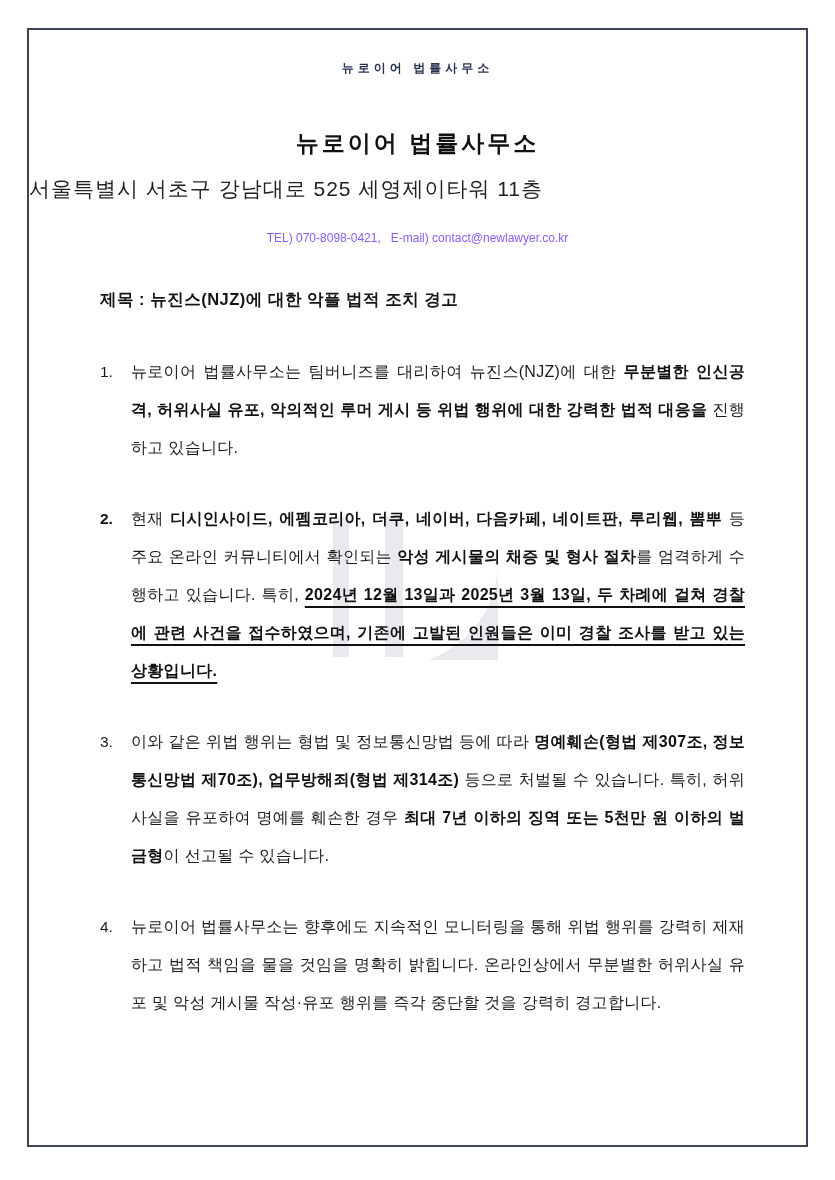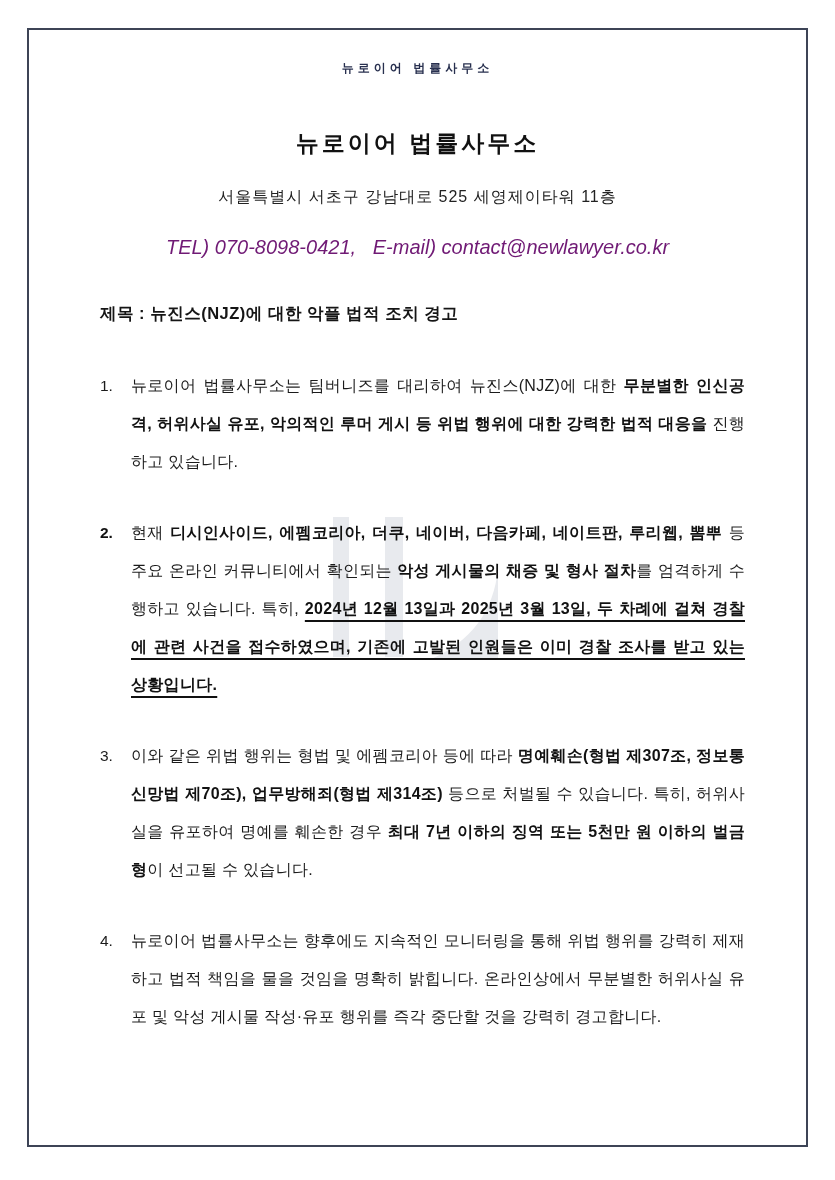--- a/index.html
+++ b/index.html
@@ -43,26 +43,26 @@
   .logo-lbar {
     display:inline-block; width:5px; height:29px;
     background:#28304f; margin:0 3px 0 11px; vertical-align:baseline;
   }
   
   .firm-name {
     text-align:center; margin-top:48px;
     font-size:23px; font-weight:700; letter-spacing:3px; color:#111111;
   }
   .address {
-    text-align:center; margin-top:28px;
-    font-size:16px; color:#222222; letter-spacing:1px;
+    text-align:left; margin-top:16px;
+    font-size:21px; color:#222222; letter-spacing:1px;
   }
   .contact {
     text-align:center; margin-top:28px;
-    font-size:20px; color:#701a75;font-style:italic;
+    font-size:12px; color:#8b5cf6;
   }
   
   .subject {
     margin:44px 60px 0 71px;
     font-size:16.5px; font-weight:700; color:#151515;
     letter-spacing:0.5px;
   }
   
   .items { margin:42px 61px 0 71px; }
   .item { display:flex; margin-bottom:33px; }
@@ -112,21 +112,21 @@
       <div class="item">
         <div class="item-num">1.</div>
         <div class="item-text"><span class="">뉴로이어 법률사무소는 팀버니즈를 대리하여 뉴진스(NJZ)에 대한 </span><span class="seg-bold ">무분별한 인신공격, 허위사실 유포, 악의적인 루머 게시 등 위법 행위에 대한 강력한 법적 대응을</span><span class=""> 진행하고 있습니다.</span></div>
       </div>
       <div class="item">
         <div class="item-num seg-bold">2.</div>
         <div class="item-text"><span class="">현재 </span><span class="seg-bold ">디시인사이드, 에펨코리아, 더쿠, 네이버, 다음카페, 네이트판, 루리웹, 뽐뿌</span><span class=""> 등 주요 온라인 커뮤니티에서 확인되는 </span><span class="seg-bold ">악성 게시물의 채증 및 형사 절차</span><span class="">를 엄격하게 수행하고 있습니다. 특히, </span><span class="seg-bold seg-underline">2024년 12월 13일과 2025년 3월 13일, 두 차례에 걸쳐 경찰에 관련 사건을 접수하였으며, 기존에 고발된 인원들은 이미 경찰 조사를 받고 있는 상황입니다.</span></div>
       </div>
       <div class="item">
         <div class="item-num">3.</div>
-        <div class="item-text"><span class="">이와 같은 위법 행위는 형법 및 에펨코리아 등에 따라 </span><span class="seg-bold ">명예훼손(형법 제307조, 정보통신망법 제70조), 업무방해죄(형법 제314조)</span><span class=""> 등으로 처벌될 수 있습니다. 특히, 허위사실을 유포하여 명예를 훼손한 경우 </span><span class="seg-bold ">최대 7년 이하의 징역 또는 5천만 원 이하의 벌금형</span><span class="">이 선고될 수 있습니다.</span></div>
+        <div class="item-text"><span class="">이와 같은 위법 행위는 형법 및 정보통신망법 등에 따라 </span><span class="seg-bold ">명예훼손(형법 제307조, 정보통신망법 제70조), 업무방해죄(형법 제314조)</span><span class=""> 등으로 처벌될 수 있습니다. 특히, 허위사실을 유포하여 명예를 훼손한 경우 </span><span class="seg-bold ">최대 7년 이하의 징역 또는 5천만 원 이하의 벌금형</span><span class="">이 선고될 수 있습니다.</span></div>
       </div>
       <div class="item">
         <div class="item-num">4.</div>
         <div class="item-text"><span class="">뉴로이어 법률사무소는 향후에도 지속적인 모니터링을 통해 위법 행위를 강력히 제재하고 법적 책임을 물을 것임을 명확히 밝힙니다. 온라인상에서 무분별한 허위사실 유포 및 악성 게시물 작성·유포 행위를 즉각 중단할 것을 강력히 경고합니다.</span></div>
       </div>
     </div>
 
 </div>
 
 </body></html>

